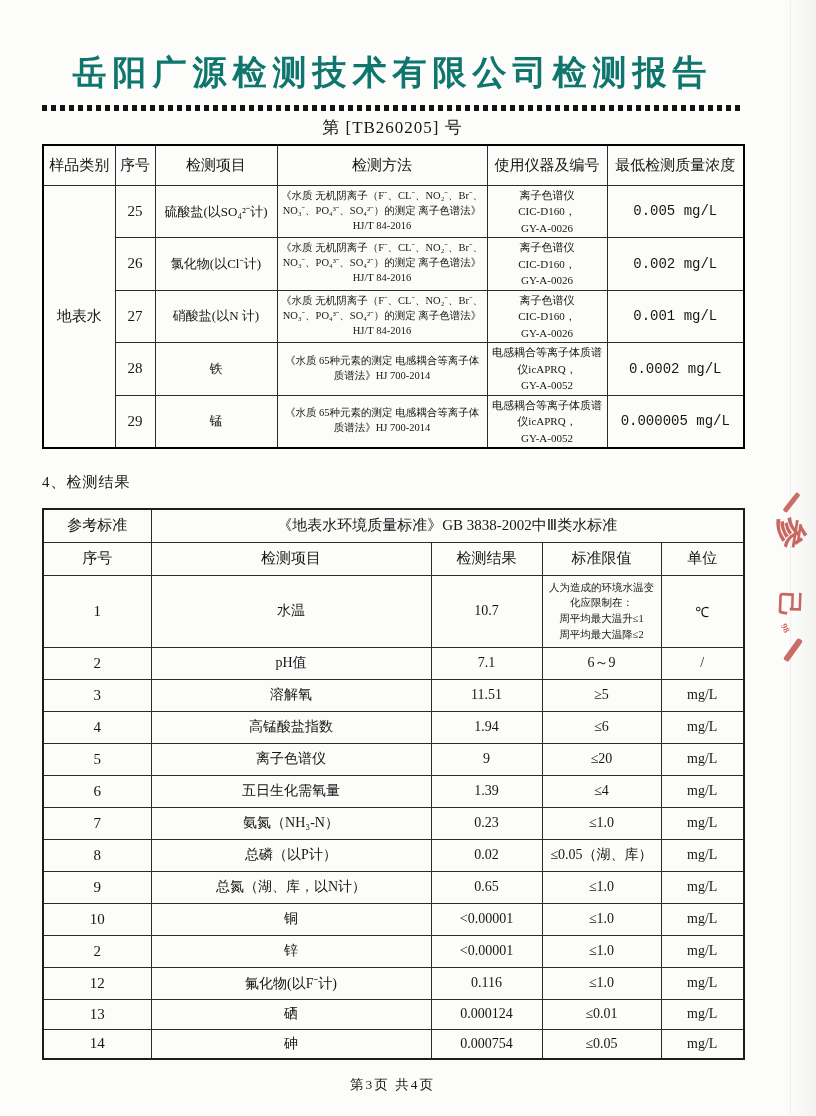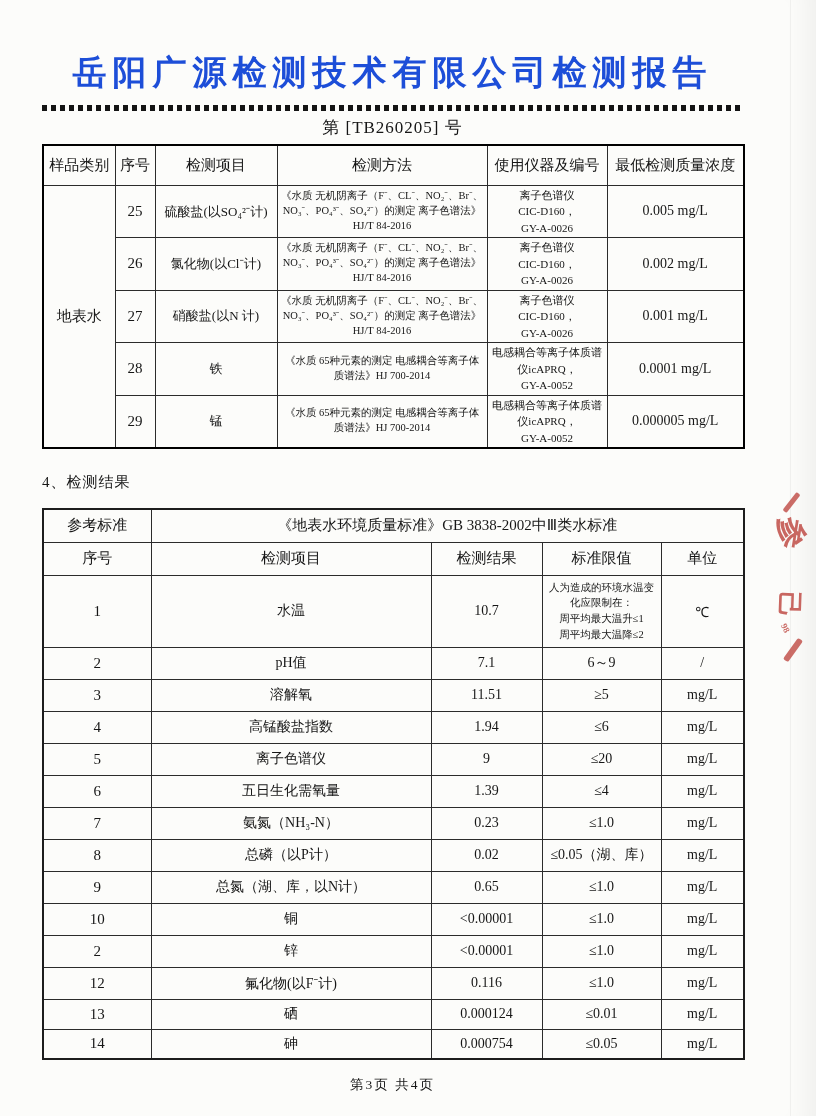--- a/index.html
+++ b/index.html
@@ -15,21 +15,21 @@
   .edge-line{position:absolute;right:25px;top:0;bottom:0;width:1px;background:rgba(0,0,0,0.045);}
   .content{position:absolute;left:42px;top:0;width:701px;}
   .doc-title{
     margin-top:50px;
     text-align:center;
     font-family:"Liberation Sans", sans-serif;
     font-weight:bold;
     font-size:34px;
     letter-spacing:6px;
     white-space:nowrap;
-    color:#1d4ed8;
+    color:#0f766e;
   }
   .dotted-rule{
     margin-top:9px;
     height:6px;
     background:repeating-linear-gradient(90deg,#141414 0 5px,transparent 5px 9px);
   }
   .report-no{
     margin-top:5px;
     text-align:center;
     font-size:17px;
@@ -43,21 +43,21 @@
     text-align:center;
     vertical-align:middle;
     padding:1px 3px;
     overflow:hidden;
   }
   .fs15{font-size:15px;}
   .fs14{font-size:14px;}
   .item13{font-size:13px;}
   .method{font-size:10.5px;line-height:1.42;white-space:pre-line;}
   .instr{font-size:11px;line-height:1.5;white-space:pre-line;}
-  .lim{font-size:14px;}
+  .lim{font-size:14px;font-family:Liberation Mono, monospace;}
   .limit-multi{font-size:10.5px;line-height:1.5;white-space:pre-line;}
   .section-title{
     margin-top:24px;
     font-size:15px;
     text-align:left;
     letter-spacing:1px;
   }
   .page-footer{
     margin-top:16px;
     text-align:center;
@@ -138,21 +138,21 @@
           <td class="lim">0.001 mg/L</td>
         </tr>
         <tr style="height:46px">
           <td class="fs15">28</td>
           <td class="item13">铁</td>
           <td class="method">《水质 65种元素的测定 电感耦合等离子体
 质谱法》HJ 700-2014</td>
           <td class="instr">电感耦合等离子体质谱
 仪icAPRQ，
 GY-A-0052</td>
-          <td class="lim">0.0001 mg/L</td>
+          <td class="lim">0.0002 mg/L</td>
         </tr>
         <tr style="height:47px">
           <td class="fs15">29</td>
           <td class="item13">锰</td>
           <td class="method">《水质 65种元素的测定 电感耦合等离子体
 质谱法》HJ 700-2014</td>
           <td class="instr">电感耦合等离子体质谱
 仪icAPRQ，
 GY-A-0052</td>
           <td class="lim">0.000005 mg/L</td>

